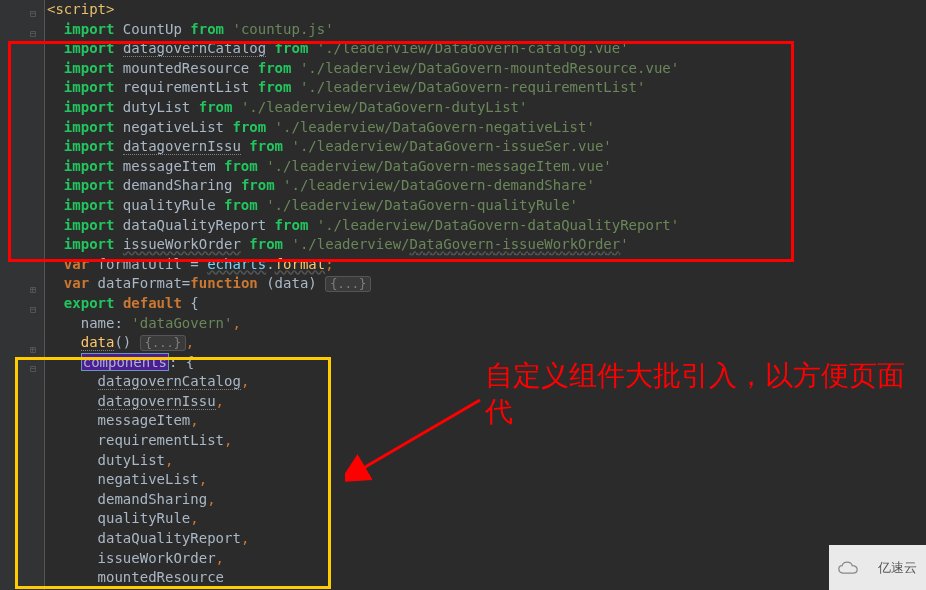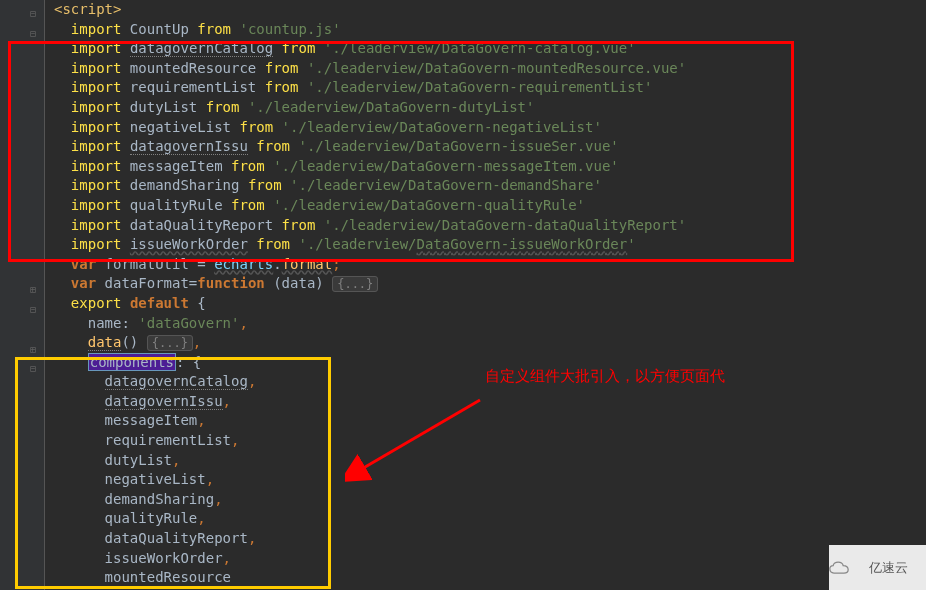--- a/index.html
+++ b/index.html
@@ -31,22 +31,22 @@
   color: #606060;
   font-size: 10px;
   user-select: none;
 }
 .code {
   padding-left: 0;
   white-space: pre;
   position: relative;
   flex: 1;
 }
-.line { height: 19.6px; padding-left: 2px; margin-left: 7px; }
-.kw { color: #fde047; }
+.line { height: 19.6px; padding-left: 2px; }
+.kw { color: #22c55e; font-weight: bold; }
 .kw-b { color: #cc7832; font-weight: bold; }
 .str { color: #6a8759; }
 .ident { color: #a9b7c6; }
 .underline { border-bottom: 1px dotted #808080; }
 .gray-wave { text-decoration: underline wavy #555; text-decoration-skip-ink: none; }
 .fn { color: #ffc66d; text-align: center; }
 .ec { color: #7dd3fc; }
 .punct { color: #cc7832; }
 .tag { color: #e8bf6a; }
 .folded {
@@ -80,39 +80,40 @@
   width: 316px;
   height: 232px;
   pointer-events: none;
 }
 .annotation {
   position: absolute;
   left: 485px;
   top: 358px;
   color: #ff0000;
   font-family: "Microsoft YaHei", sans-serif;
-  font-size: 15px;
+  font-size: 28px;
   line-height: 36px;
   font-weight: 500;
 }
 .arrow-svg {
   position: absolute;
   left: 345px;
   top: 395px;
   pointer-events: none;
 }
 .watermark {
   position: absolute;
   right: 0;
   bottom: 0;
   width: 97px;
   height: 45px;
   background: rgba(255,255,255,0.9);
   display: flex;
   align-items: center;
+  justify-content: center;
   gap: 20px;
   font-family: sans-serif;
   font-size: 13px;
   color: #555;
 }
 .watermark .cloud {
   width: 20px;
   height: 14px;
   display: inline-block;
 }

